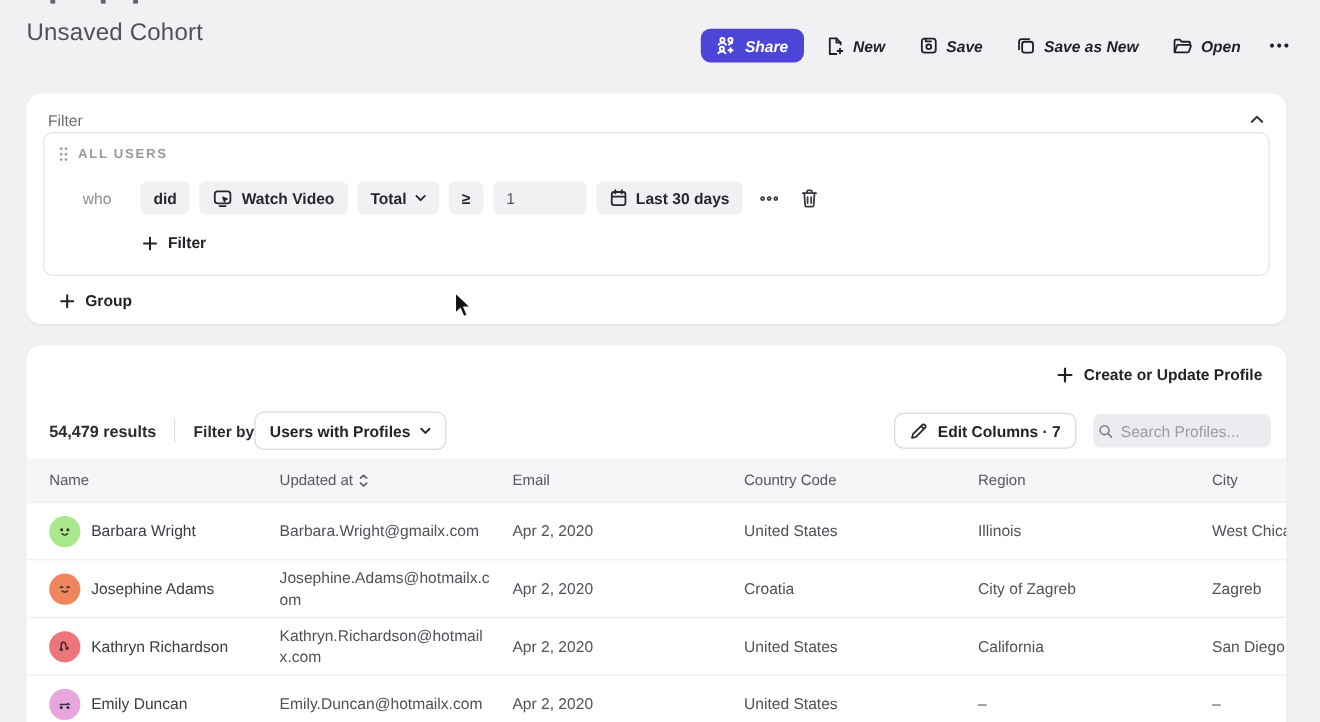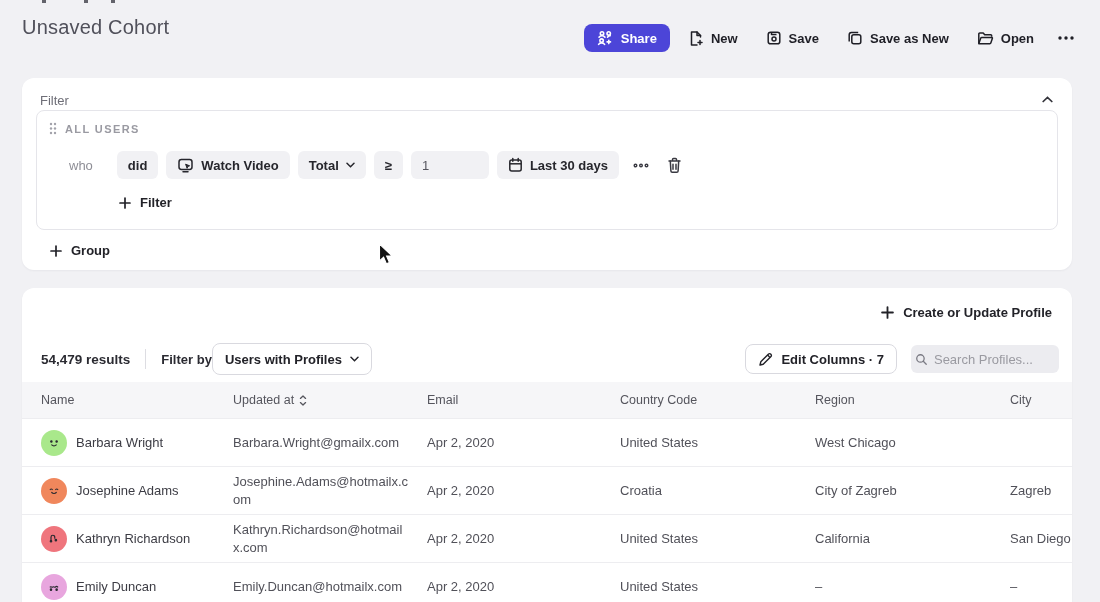--- a/index.html
+++ b/index.html
@@ -9,21 +9,21 @@
     background:#f1f1f4;
     font-family:"Liberation Sans", sans-serif;
     color:#33333a; font-size:13px;
   }
   svg { display:block; }
 
   
   .clip-mark { position:absolute; top:0; height:3px; width:4px; background:#4a4a52; opacity:.85; }
   .page-title { position:absolute; left:22px; top:16px; font-size:20px; font-weight:normal; color:#50505a; letter-spacing:.2px; }
   .toolbar { position:absolute; right:20px; top:24px; height:28px; display:flex; align-items:center; gap:8px; }
-  .tb-btn { display:flex; align-items:center; gap:7px; height:28px; padding:0 10px; font-size:13px; font-weight:bold; color:#1f1f26; border-radius:8px; cursor:pointer; }
+  .tb-btn { display:flex; align-items:center; gap:7px; height:28px; padding:0 10px; font-size:13px; font-weight:bold; color:#1f1f26; border-radius:8px; cursor:pointer;font-style:italic; }
   .tb-btn.primary { background:#4c45d8; color:#fff; padding:0 13px; }
   .tb-icon-btn { display:flex; align-items:center; justify-content:center; width:28px; height:28px; cursor:pointer; }
 
   
   .card { position:absolute; left:22px; width:1050px; background:#fff; border-radius:12px; box-shadow:0 1px 2px rgba(30,30,50,.05); }
   .filter-card { top:78px; height:192px; }
   .results-card { top:288px; height:330px; overflow:hidden; }
 
   
   .filter-label { position:absolute; left:18px; top:15px; font-size:13px; color:#6e6e77; }
@@ -317,20 +317,21 @@
               <circle cx="8.5" cy="10" r="0.9" fill="#2a2a30"></circle>
               <circle cx="15.5" cy="10" r="0.9" fill="#2a2a30"></circle>
               <path d="M9 14.5c1.6 1.6 4.4 1.6 6 0"></path>
             </svg>
         </span>
         <span>Barbara Wright</span>
       </div>
       <div class="cell-email">Barbara.Wright@gmailx.com</div>
       <div>Apr 2, 2020</div>
       <div>United States</div>
+      <div>Illinois</div>
       <div>West Chicago</div>
     </div>
 
     <div class="tgrid trow">
       <div class="cell-name">
         <span class="avatar" style="background-color: rgb(240, 135, 92);">
           <svg width="18" height="18" viewBox="0 0 24 24" fill="none" stroke="#2a2a30" stroke-width="1.6" stroke-linecap="round">
               <path d="M7 10c.7-.9 2-.9 2.7 0M14.3 10c.7-.9 2-.9 2.7 0"></path>
               <path d="M9 14c1.6 1.6 4.4 1.6 6 0"></path>
             </svg>

